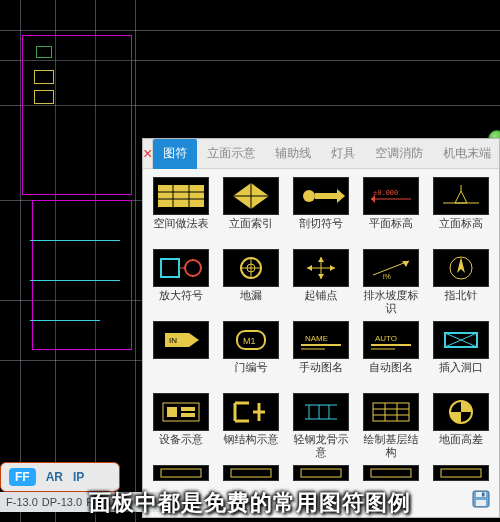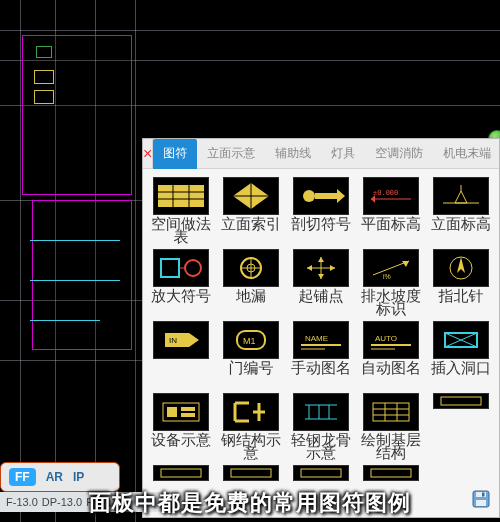--- a/index.html
+++ b/index.html
@@ -53,21 +53,21 @@
   display: grid; grid-template-columns: repeat(5, 1fr); gap: 2px 2px;
 }
 .cell {
   display: flex; flex-direction: column; align-items: center; gap: 2px;
   padding: 2px; cursor: pointer;
 }
 .thumb {
   width: 56px; height: 38px; background: #000; border: 1px solid #2e2e2e;
   display: flex; align-items: center; justify-content: center; overflow: hidden;
 }
-.lbl { font-size: 15px; color: #333; text-align: center; line-height: 13px; min-height: 26px; }
+.lbl { font-size: 11px; color: #333; text-align: center; line-height: 13px; min-height: 26px; }
 
 .ic { display: block; }
 
 
 .bottom-bar {
   position: absolute; left: 0; bottom: 30px; height: 30px; width: 120px;
   background: #e9e9e9; border: 1px solid #c2410c; border-radius: 6px;
   display: flex; align-items: center; gap: 10px; padding: 0 8px;
 }
 .pill {
@@ -330,20 +330,30 @@
               <rect x="8" y="8" width="36" height="18" fill="none" stroke="#E5C946"></rect>
               <line x1="8" y1="14" x2="44" y2="14" stroke="#E5C946"></line>
               <line x1="8" y1="20" x2="44" y2="20" stroke="#E5C946"></line>
               <line x1="20" y1="8" x2="20" y2="26" stroke="#E5C946"></line>
               <line x1="32" y1="8" x2="32" y2="26" stroke="#E5C946"></line>
             </svg>
           </div>
           <div class="lbl">绘制基层结构</div>
         </div>
         <div class="cell">
+          <div class="thumb">
+            <svg class="ic" width="52" height="34" viewBox="0 0 52 34">
+              <circle cx="26" cy="17" r="11" fill="none" stroke="#E5C946" stroke-width="2"></circle>
+              <path d="M26 6 A11 11 0 0 1 37 17 L26 17 Z" fill="#E5C946"></path>
+              <path d="M26 28 A11 11 0 0 1 15 17 L26 17 Z" fill="#E5C946"></path>
+            </svg>
+          </div>
+          <div class="lbl">地面高差</div>
+        </div>
+        <div class="cell">
           <div class="thumb" style="height: 16px;">
             <svg width="52" height="14">
               <rect x="6" y="3" width="40" height="8" fill="none" stroke="#E5C946"></rect>
             </svg>
           </div>
         </div>
         <div class="cell">
           <div class="thumb" style="height: 16px;">
             <svg width="52" height="14">
               <rect x="6" y="3" width="40" height="8" fill="none" stroke="#E5C946"></rect>

